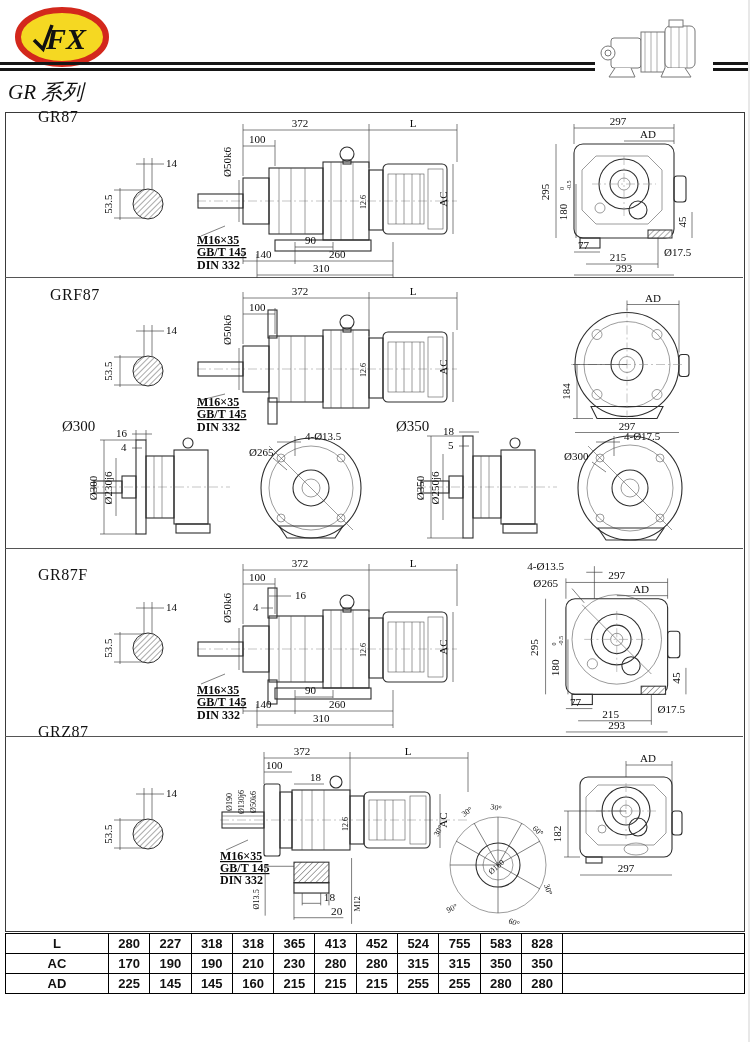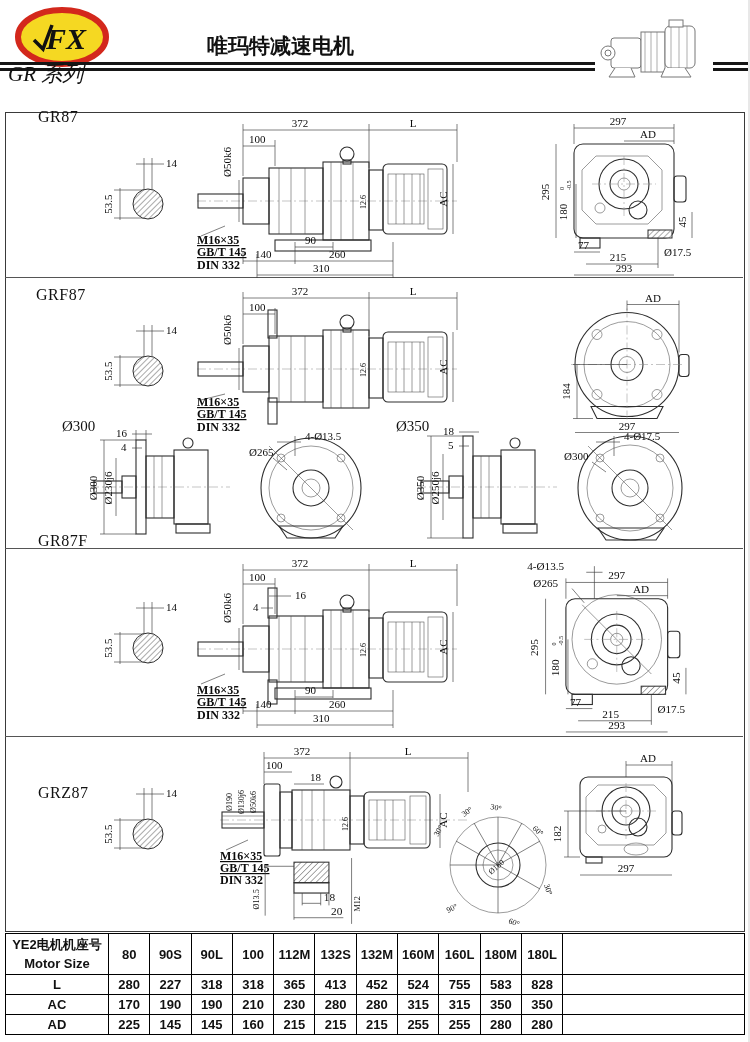--- a/index.html
+++ b/index.html
@@ -13,21 +13,21 @@
   .ht{fill:url(#hh);stroke:#2e2e2e;stroke-width:1}
   .dt{font:11px "Liberation Serif",serif;fill:#0c0c0c}
   .db{font:bold 12px "Liberation Serif",serif;fill:#0c0c0c}
   .dts{font:8px "Liberation Serif",serif;fill:#0c0c0c}
   .dtt{font:6px "Liberation Serif",serif;fill:#0c0c0c}
   .ul{text-decoration:underline}
   .sec-title{position:absolute;font:16px "Liberation Serif",serif;letter-spacing:.5px}
   .fl-title{position:absolute;font:15px "Liberation Serif",serif}
   .brand{position:absolute;left:120px;top:6px;font:bold italic 47px "Liberation Serif",serif}
   .subtitle{position:absolute;left:207px;top:32px;font:bold 21px "Liberation Sans",sans-serif}
-  .series{position:absolute;left:8px;top:60px;font:italic 21px "Liberation Serif",serif}
+  .series{position:absolute;left:8px;top:78px;font:italic 21px "Liberation Serif",serif}
   .rule2{position:absolute;left:0;top:62px;width:750px;height:3px;
          border-top:3px solid #161616;border-bottom:3px solid #161616}
   .box{position:absolute;left:5px;top:112px;width:738px;height:818px;border:1.5px solid #3a3a3a}
   .sep{position:absolute;left:5px;width:738px;height:0;border-top:1.2px solid #555}
   table.spec{position:absolute;left:5px;top:933px;width:740px;border-collapse:collapse;
              font-family:"Liberation Sans",sans-serif;table-layout:fixed}
   table.spec td{border:1.4px solid #000;text-align:center;font-size:13px;font-weight:600;
                 padding:0;height:19px;overflow:hidden;white-space:nowrap}
   table.spec td.hd{height:40px;font-size:13px}
   table.spec .hd div{line-height:19px}
@@ -44,21 +44,20 @@
           <line x1="0" y1="0" x2="0" y2="4" stroke="#555" stroke-width="1"></line>
 </pattern>
       </defs>
     </svg>
 
 <svg style="left:14px;top:6px" width="100" height="62" viewBox="0 0 100 62">
   <ellipse cx="48" cy="31" rx="44" ry="27" fill="#f5d822" stroke="#d3281c" stroke-width="6"></ellipse>
   <path d="M20 34l9 9 9-24" stroke="#111" stroke-width="3.5" fill="none"></path>
   <text x="52" y="43" font-family="Liberation Serif,serif" font-style="italic" font-weight="bold" font-size="30" fill="#111" text-anchor="middle">FX</text>
 </svg>
-<div class="subtitle">唯玛特减速电机</div>
 <div class="rule2"></div>
 <svg style="left:595px;top:10px;background:#fff;z-index:2" width="118" height="74" viewBox="0 0 118 74">
   <g fill="#fff" stroke="#777" stroke-width="1">
     <rect x="16" y="28" width="30" height="30" rx="3"></rect>
     <circle cx="13" cy="43" r="7"></circle>
         <circle cx="13" cy="43" r="3"></circle>
     <rect x="46" y="22" width="24" height="40"></rect>
     <path d="M50 22v40M56 22v40M62 22v40" stroke-width=".6"></path>
     <rect x="70" y="16" width="30" height="42" rx="5"></rect>
     <path d="M76 16v42M84 16v42M92 16v42" stroke-width=".6"></path>
@@ -159,21 +158,21 @@
   <text class="dt" x="156" y="106" transform="rotate(-90 156 106)" text-anchor="middle">45</text>
   <line class="dl" x1="44" y1="136" x2="70" y2="136"></line>
       <text class="dt" x="48" y="133">77</text>
   <line class="dl" x1="56" y1="148" x2="128" y2="148"></line>
       <text class="dt" x="88" y="145" text-anchor="middle">215</text>
   <line class="dl" x1="44" y1="159" x2="144" y2="159"></line>
       <text class="dt" x="94" y="156" text-anchor="middle">293</text>
   <text class="dt" x="134" y="140">Ø17.5</text>
 </svg>
 
-<div class="sec-title" style="left:36px;top:286px">GRF87</div>
+<div class="sec-title" style="left:50px;top:286px">GRF87</div>
 
 <svg style="left:100px;top:315px" width="100" height="95" viewBox="0 0 100 95">
   <line class="dl" x1="36" y1="16" x2="64" y2="16"></line>
       <line class="dl" x1="44" y1="10" x2="44" y2="44"></line>
       <line class="dl" x1="52" y1="10" x2="52" y2="44"></line>
   <text class="dt" x="66" y="19">14</text>
   <line class="dl" x1="20" y1="40" x2="20" y2="72"></line>
       <line class="dl" x1="14" y1="42" x2="44" y2="42"></line>
       <line class="dl" x1="14" y1="70" x2="44" y2="70"></line>
   <text class="dt" x="12" y="56" transform="rotate(-90 12 56)" text-anchor="middle">53.5</text>
@@ -310,21 +309,21 @@
   <circle class="tl" cx="48" cy="90" r="4"></circle>
       <circle class="tl" cx="108" cy="90" r="4"></circle>
   <line class="tl" x1="36" y1="18" x2="120" y2="102"></line>
   <line class="dl" x1="44" y1="14" x2="68" y2="14"></line>
       <line class="dl" x1="62" y1="8" x2="62" y2="28"></line>
   <text class="dt" x="72" y="12">4-Ø17.5</text>
   <text class="dt" x="12" y="32">Ø300</text>
   <line class="dl" x1="40" y1="34" x2="54" y2="44"></line>
 </svg>
 
-<div class="sec-title" style="left:38px;top:532px">GR87F</div>
+<div class="sec-title" style="left:38px;top:566px">GR87F</div>
 
 <svg style="left:100px;top:592px" width="100" height="95" viewBox="0 0 100 95">
   <line class="dl" x1="36" y1="16" x2="64" y2="16"></line>
       <line class="dl" x1="44" y1="10" x2="44" y2="44"></line>
       <line class="dl" x1="52" y1="10" x2="52" y2="44"></line>
   <text class="dt" x="66" y="19">14</text>
   <line class="dl" x1="20" y1="40" x2="20" y2="72"></line>
       <line class="dl" x1="14" y1="42" x2="44" y2="42"></line>
       <line class="dl" x1="14" y1="70" x2="44" y2="70"></line>
   <text class="dt" x="12" y="56" transform="rotate(-90 12 56)" text-anchor="middle">53.5</text>
@@ -415,21 +414,21 @@
   <text class="dt" x="180" y="120" transform="rotate(-90 180 120)" text-anchor="middle">45</text>
   <line class="dl" x1="68" y1="150" x2="94" y2="150"></line>
       <text class="dt" x="72" y="147">77</text>
   <line class="dl" x1="80" y1="162" x2="152" y2="162"></line>
       <text class="dt" x="112" y="159" text-anchor="middle">215</text>
   <line class="dl" x1="68" y1="173" x2="168" y2="173"></line>
       <text class="dt" x="118" y="170" text-anchor="middle">293</text>
   <text class="dt" x="158" y="154">Ø17.5</text>
 </svg>
 
-<div class="sec-title" style="left:38px;top:784px">GRZ87</div>
+<div class="sec-title" style="left:38px;top:723px">GRZ87</div>
 
 <svg style="left:100px;top:778px" width="100" height="95" viewBox="0 0 100 95">
   <line class="dl" x1="36" y1="16" x2="64" y2="16"></line>
       <line class="dl" x1="44" y1="10" x2="44" y2="44"></line>
       <line class="dl" x1="52" y1="10" x2="52" y2="44"></line>
   <text class="dt" x="66" y="19">14</text>
   <line class="dl" x1="20" y1="40" x2="20" y2="72"></line>
       <line class="dl" x1="14" y1="42" x2="44" y2="42"></line>
       <line class="dl" x1="14" y1="70" x2="44" y2="70"></line>
   <text class="dt" x="12" y="56" transform="rotate(-90 12 56)" text-anchor="middle">53.5</text>
@@ -522,38 +521,20 @@
   <text class="dt" x="86" y="119" text-anchor="middle">297</text>
 </svg>
 
 <table class="spec">
   <colgroup>
         <col style="width:103px">
         <col span="11" style="width:41.3px">
         <col>
       </colgroup>
   <tbody>
-        <tr>
-    <td class="hd">
-      <div>YE2电机机座号</div>
-      <div>Motor Size</div>
-    </td>
-    <td class="hd">80</td>
-    <td class="hd">90S</td>
-    <td class="hd">90L</td>
-    <td class="hd">100</td>
-    <td class="hd">112M</td>
-    <td class="hd">132S</td>
-    <td class="hd">132M</td>
-    <td class="hd">160M</td>
-    <td class="hd">160L</td>
-    <td class="hd">180M</td>
-    <td class="hd">180L</td>
-    <td class="hd"></td>
-  </tr>
   <tr>
     <td>L</td>
     <td>280</td>
     <td>227</td>
     <td>318</td>
     <td>318</td>
     <td>365</td>
     <td>413</td>
     <td>452</td>
     <td>524</td>

